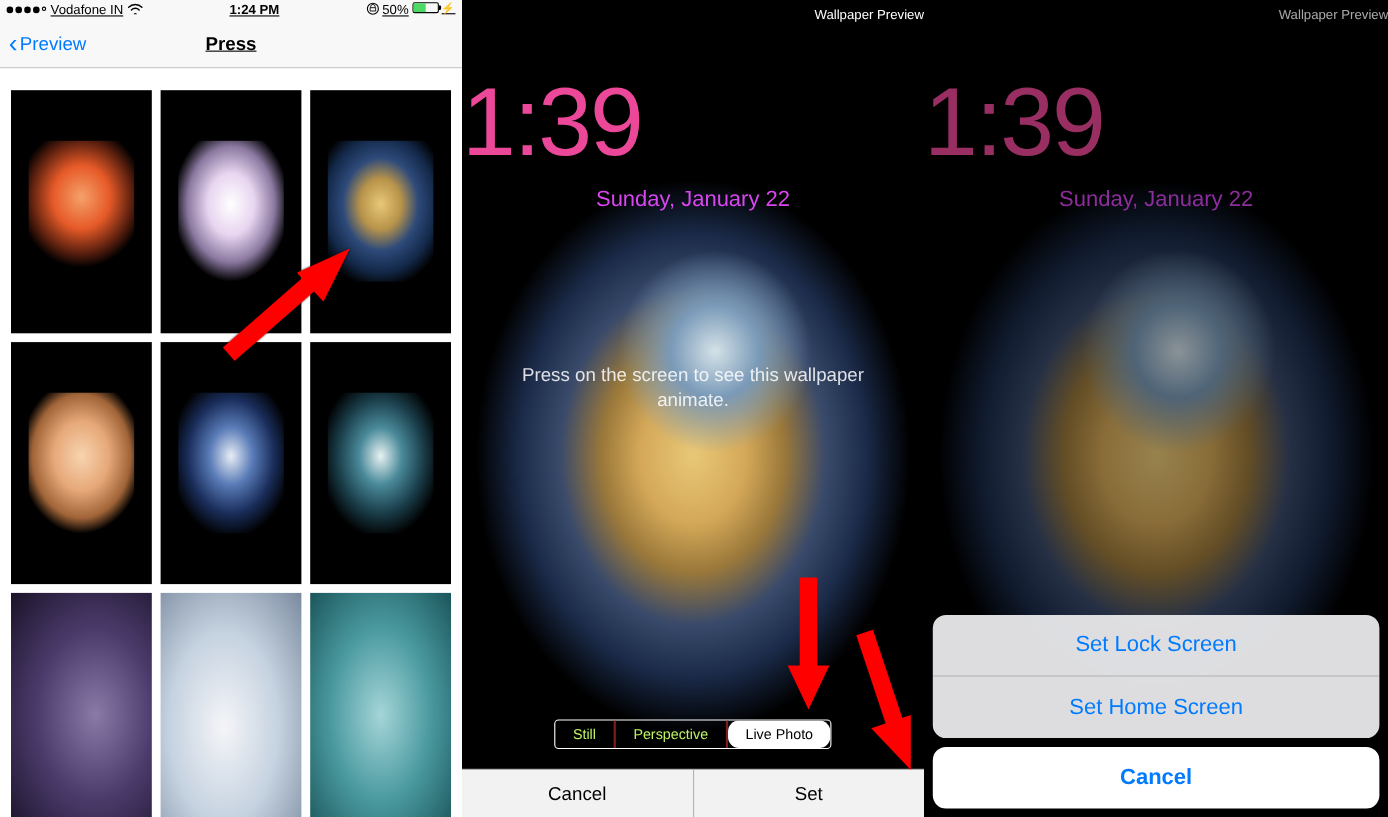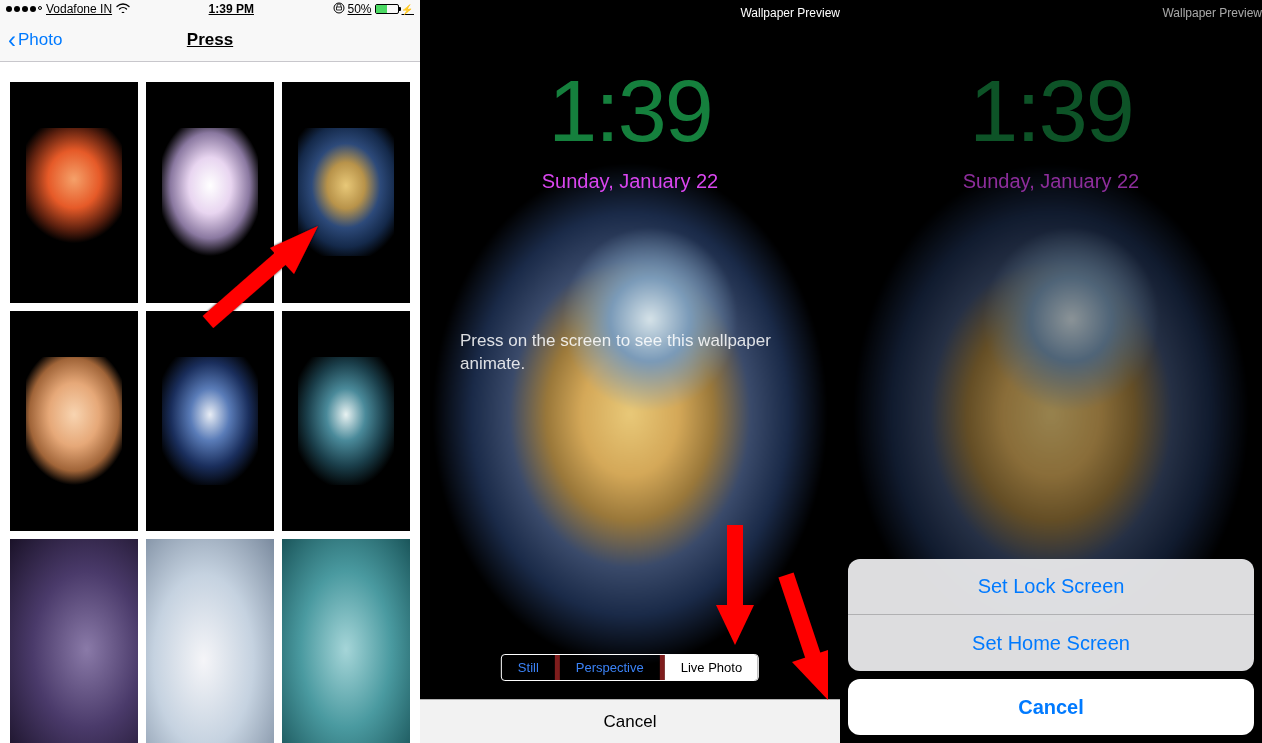--- a/index.html
+++ b/index.html
@@ -32,21 +32,21 @@
       padding: 0 6px;
       font-size: 12px;
       color: #000;
       background: #f8f8f8;
     }
     .status-left { display: flex; align-items: center; gap: 4px; }
     .dots { display: flex; gap: 2px; }
     .dot { width: 6px; height: 6px; border-radius: 50%; background: #000; }
     .dot.empty { background: none; border: 1px solid #000; width: 4px; height: 4px; }
     .status-center { font-weight: 600; }
-    .status-right { display: flex; align-items: center; gap: 3px; }
+    .status-right { display: flex; align-items: flex-start; gap: 3px; }
     .battery-icon { width: 24px; height: 10px; border: 1px solid #000; border-radius: 2px; position: relative; }
     .battery-icon::after { content: ''; position: absolute; right: -3px; top: 2px; width: 2px; height: 4px; background: #000; border-radius: 0 1px 1px 0; }
     .battery-fill { width: 50%; height: 100%; background: #4cd964; }
     .navbar {
       height: 44px;
       display: flex;
       align-items: center;
       justify-content: center;
       position: relative;
       background: #f8f8f8;
@@ -106,37 +106,37 @@
     .preview-title {
       position: absolute;
       top: 6px; left: 0; right: 0;
       text-align: right;
       color: #fff;
       font-size: 12px;
     }
     .clock {
       position: absolute;
       top: 60px; left: 0; right: 0;
-      text-align: center;
-      color: #15803d;
+      color: #ec4899;
       font-size: 88px;
       font-weight: 200;
       letter-spacing: -2px;
     }
     .date {
       position: absolute;
       top: 170px; left: 0; right: 0;
       text-align: center;
       color: #d946ef;
       font-size: 20px;
       font-weight: 400;
     }
     .hint {
       position: absolute;
       top: 330px; left: 0; right: 0;
+      text-align: center;
       color: rgba(255,255,255,0.85);
       font-size: 17px;
       line-height: 1.35;
       padding: 0 40px;
     }
 
     .fish-bg {
       position: absolute;
       left: 50%; top: 52%;
       transform: translate(-50%, -50%);
@@ -153,25 +153,25 @@
       left: 50%;
       transform: translateX(-50%);
       display: flex;
       border: 1px solid #fff;
       border-radius: 4px;
       overflow: hidden;
       font-size: 13px;
     }
     .seg {
       padding: 5px 16px;
-      color: #3b82f6;
-      border-right: 5px solid #7f1d1d;
+      color: #bef264;
+      border-right: 2px solid #7f1d1d;
       white-space: nowrap;
     }
-    .seg:last-child { border-right: none; }
+    .seg:last-child { border-right: none; border-radius: 10px; }
     .seg.active { background: #fff; color: #000; }
 
     .bottom-bar {
       position: absolute;
       bottom: 0; left: 0; right: 0;
       height: 44px;
       background: #f2f2f2;
       border-top: 1px solid #b2b2b2;
       display: flex;
     }
@@ -238,40 +238,40 @@
           <span class="dot"></span>
           <span class="dot empty"></span>
       </div>
       <span>Vodafone IN</span>
       <span>
         <svg width="14" height="10" viewBox="0 0 14 10">
             <path d="M7 9.5 a1 1 0 1 0 0.001 0 M3.5 6 a5 5 0 0 1 7 0 M1 3.5 a8.5 8.5 0 0 1 12 0" stroke="#000" stroke-width="1.3" fill="none" stroke-linecap="round"></path>
           </svg>
       </span>
     </div>
-    <span class="status-center">1:39 PM</span>
+    <span class="status-center">1:24 PM</span>
     <div class="status-right">
       <span>
         <svg width="12" height="12" viewBox="0 0 12 12">
             <circle cx="6" cy="6" r="5" stroke="#000" stroke-width="1" fill="none"></circle>
             <path d="M4 5 v-1 a2 2 0 0 1 4 0 v1 M3.5 5 h5 v3 h-5 z" stroke="#000" stroke-width="0.8" fill="none"></path>
           </svg>
       </span>
       <span>50%</span>
       <span class="battery-icon">
           <div class="battery-fill"></div>
         </span>
       <span style="font-size:10px;">⚡</span>
     </div>
   </div>
 
   <div class="navbar">
     <div class="back-btn">
       <span class="back-chevron">‹</span>
-      <span>Photo</span>
+      <span>Preview</span>
     </div>
     <span class="nav-title">Press</span>
   </div>
 
   <div class="grid">
     <div class="thumb">
         <div class="fish orange"></div>
       </div>
     <div class="thumb">
         <div class="fish white"></div>
@@ -314,20 +314,21 @@
   <div class="hint">Press on the screen to see this wallpaper animate.</div>
 
   <div class="seg-control">
     <div class="seg">Still</div>
     <div class="seg">Perspective</div>
     <div class="seg active">Live Photo</div>
   </div>
 
   <div class="bottom-bar">
     <div class="bottom-btn">Cancel</div>
+    <div class="bottom-btn">Set</div>
   </div>
 
   <svg class="arrow" style="left:290px; top:520px;" width="50" height="130">
     <g>
       <line x1="25" y1="5" x2="25" y2="90" stroke="#ff0000" stroke-width="16"></line>
       <polygon points="25,125 6,85 44,85" fill="#ff0000"></polygon>
     </g>
   </svg>
   <svg class="arrow" style="left:348px; top:570px;" width="80" height="140">
     <g>

